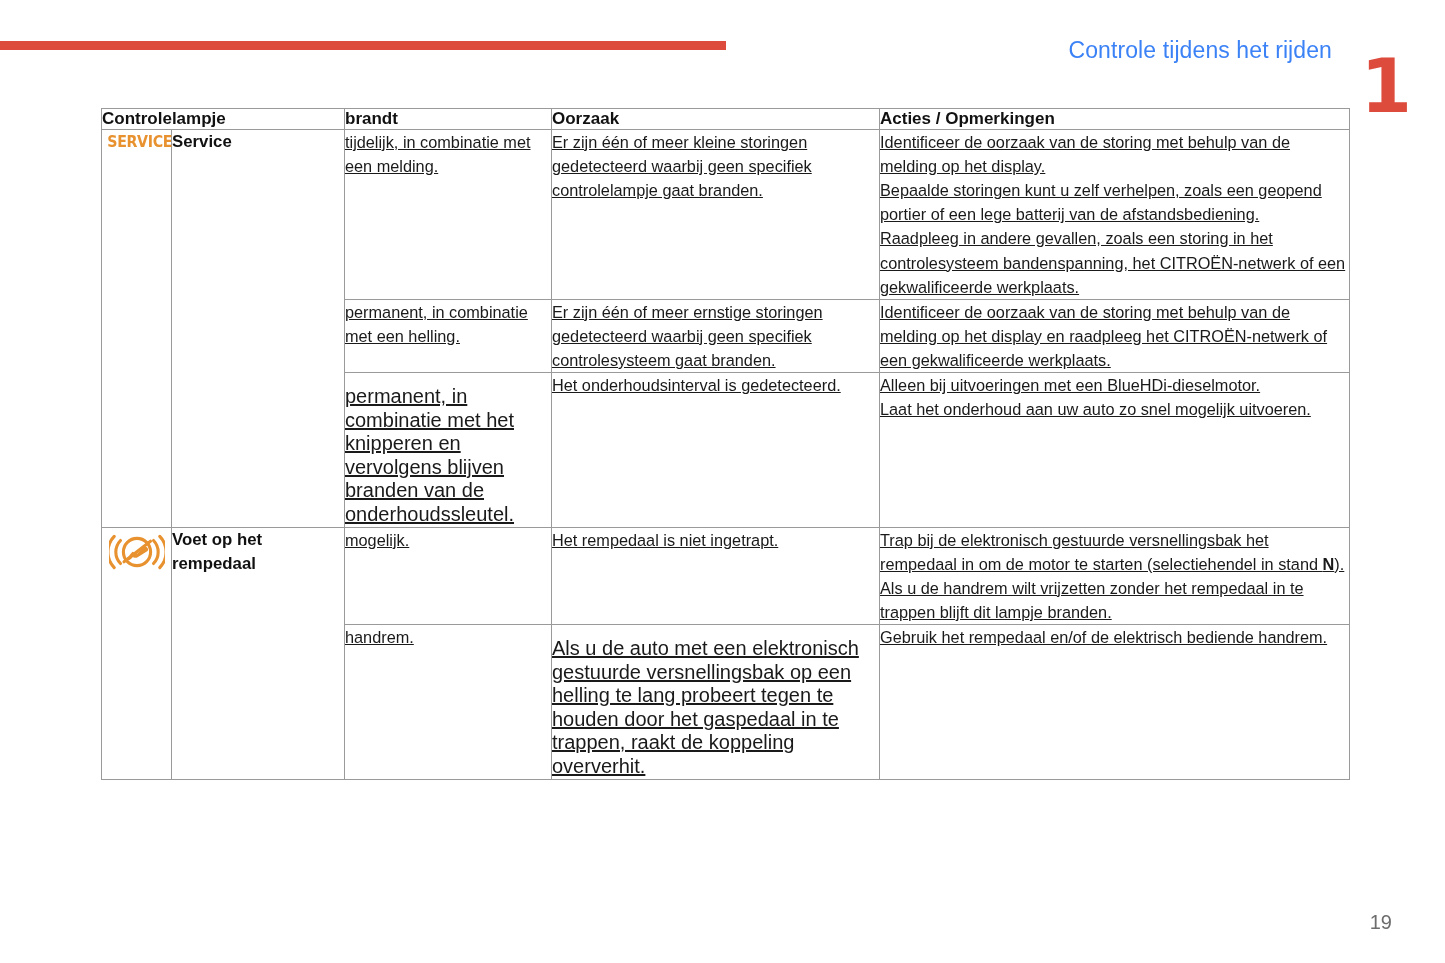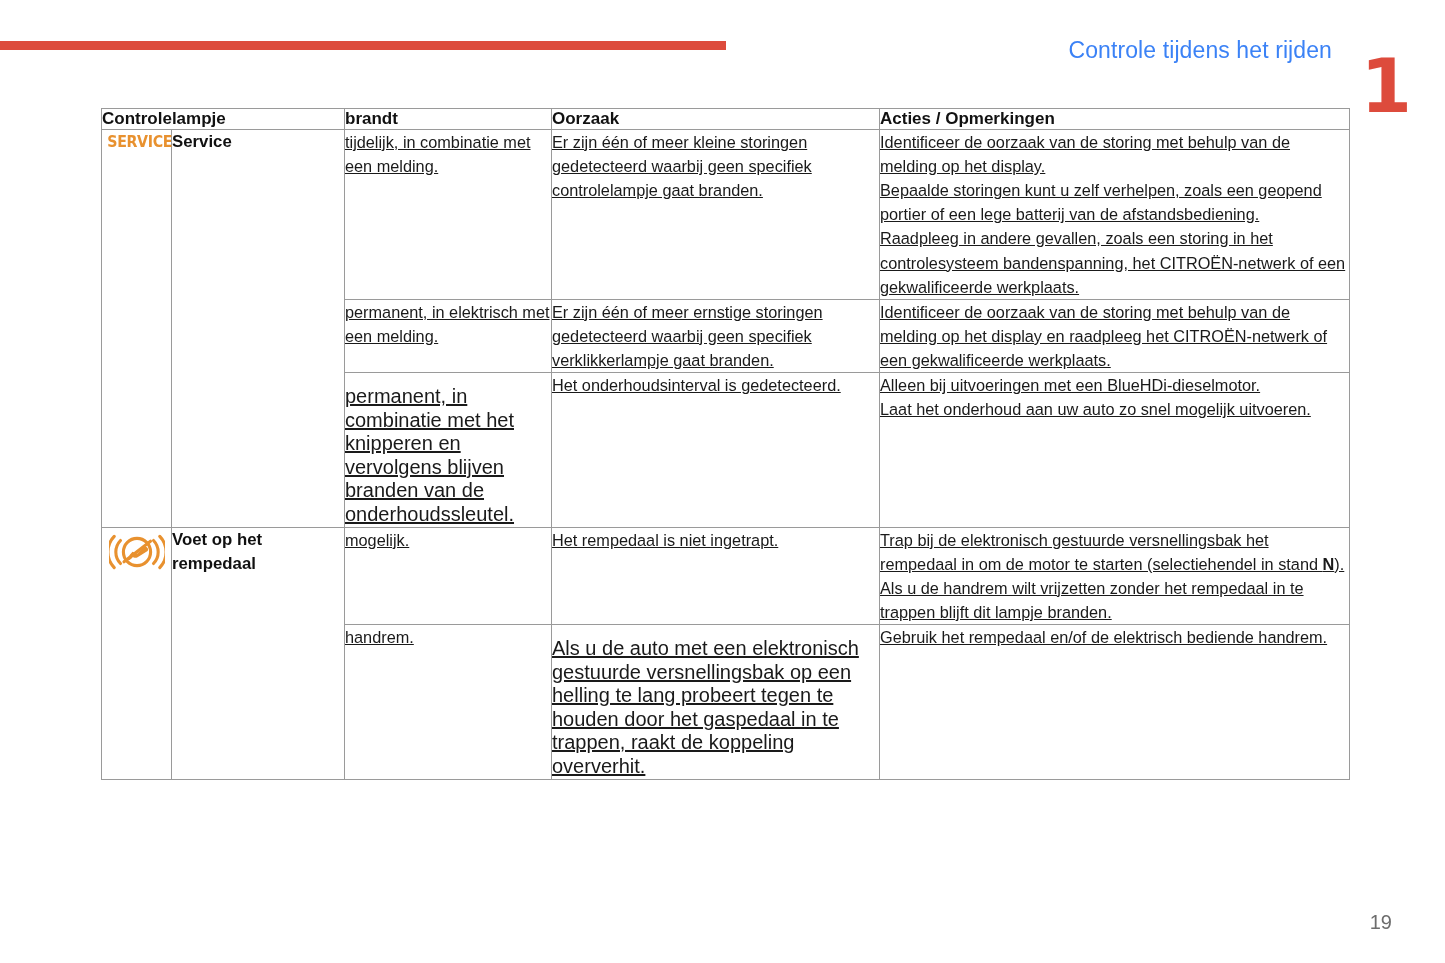--- a/index.html
+++ b/index.html
@@ -170,22 +170,22 @@
         <span class="service-mark">SERVICE</span>
       </td>
       <td class="label-cell" rowspan="3">Service</td>
       <td class="cell">tijdelijk, in combinatie met een melding.</td>
       <td class="cell">Er zijn één of meer kleine storingen gedetecteerd waarbij geen specifiek controlelampje gaat branden.</td>
       <td class="cell" style="white-space: pre-line;">Identificeer de oorzaak van de storing met behulp van de melding op het display.
 Bepaalde storingen kunt u zelf verhelpen, zoals een geopend portier of een lege batterij van de afstandsbediening.
 Raadpleeg in andere gevallen, zoals een storing in het controlesysteem bandenspanning, het CITROËN-netwerk of een gekwalificeerde werkplaats.</td>
     </tr>
     <tr>
-      <td class="cell">permanent, in elektrisch met een melding.</td>
-      <td class="cell">Er zijn één of meer ernstige storingen gedetecteerd waarbij geen specifiek verklikkerlampje gaat branden.</td>
+      <td class="cell">permanent, in combinatie met een helling.</td>
+      <td class="cell">Er zijn één of meer ernstige storingen gedetecteerd waarbij geen specifiek controlesysteem gaat branden.</td>
       <td class="cell">Identificeer de oorzaak van de storing met behulp van de melding op het display en raadpleeg het CITROËN-netwerk of een gekwalificeerde werkplaats.</td>
     </tr>
     <tr>
       <td class="cell tight">permanent, in combinatie met het knipperen en vervolgens blijven branden van de onderhoudssleutel.</td>
       <td class="cell">Het onderhoudsinterval is gedetecteerd.</td>
       <td class="cell" style="white-space: pre-line;">Alleen bij uitvoeringen met een BlueHDi-dieselmotor.
 Laat het onderhoud aan uw auto zo snel mogelijk uitvoeren.</td>
     </tr>
 
     <tr>

